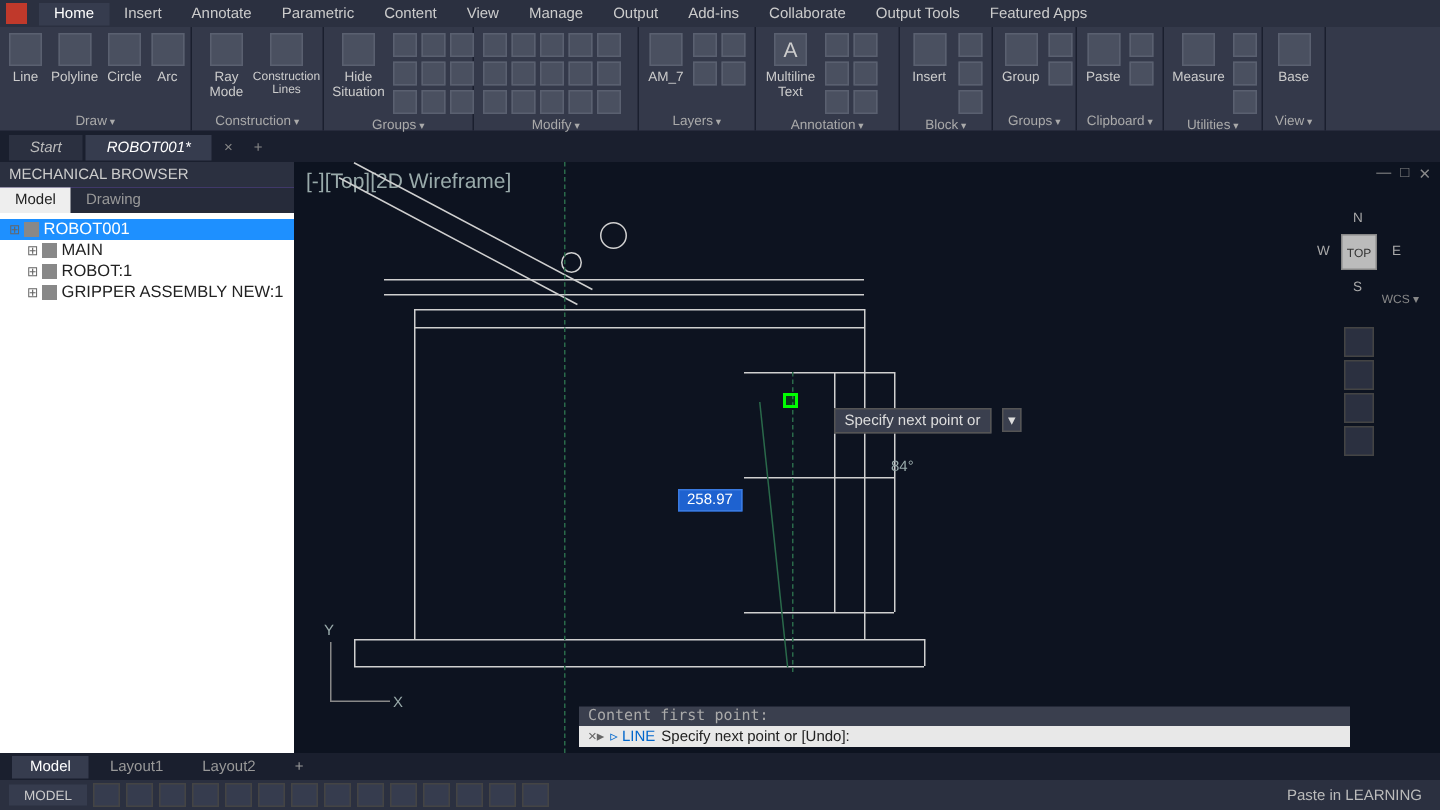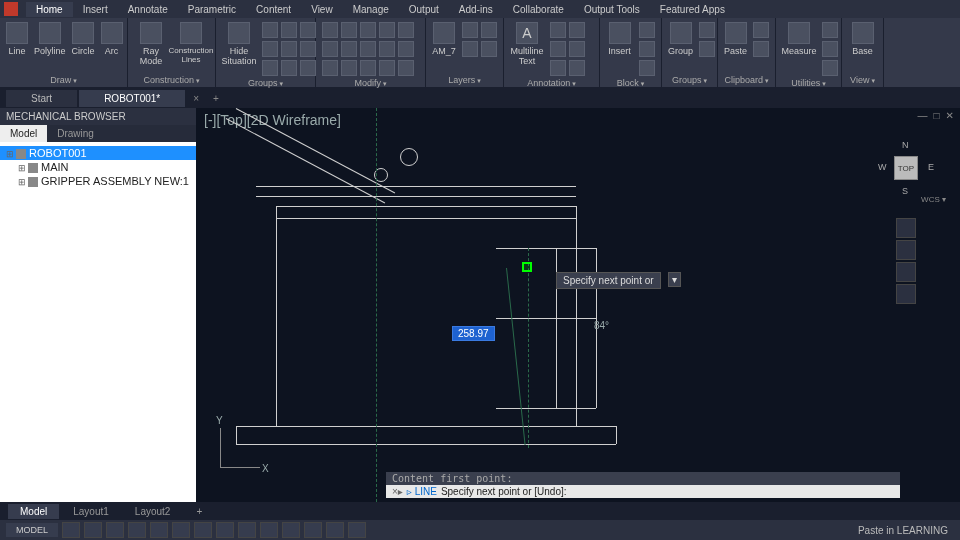--- a/index.html
+++ b/index.html
@@ -17,21 +17,21 @@
   .panel-tools { display: flex; gap: 6px; align-items: flex-start; }
   .tool-big { display: flex; flex-direction: column; align-items: center; gap: 2px; width: 34px; font-size: 9px; color: #ccc; }
   .tool-big .ico { width: 22px; height: 22px; background: #4a5060; border: 1px solid #5a6070; }
   .tool-small-grid { display: grid; grid-template-columns: repeat(3, 16px); grid-auto-rows: 16px; gap: 3px; }
   .tool-small { width: 16px; height: 16px; background: #4a5060; border: 1px solid #5a6070; }
   .panel-title { font-size: 9px; color: #aaa; text-align: center; padding-top: 2px; }
   .panel-title::after { content: " ▾"; font-size: 7px; }
   
   
   .doctabs { height: 20px; background: #1a1f2e; display: flex; align-items: center; padding-left: 6px; font-size: 10px; gap: 2px; }
-  .doctabs .tab { padding: 3px 25px; background: #2b3040; color: #bbb; }
+  .doctabs .tab { padding: 3px 14px; background: #2b3040; color: #bbb; font-style: italic; }
   .doctabs .tab.active { background: #363c4e; color: #fff; }
   .doctabs .close { color: #888; padding: 0 6px; }
   .doctabs .plus { color: #888; padding: 0 6px; }
   
   
   .main { display: flex; height: 394px; }
   
   
   .browser { width: 196px; background: #8b5cf6; display: flex; flex-direction: column; }
   .browser-title { background: #2b3040; padding: 3px 6px; font-size: 10px; color: #ccc; }
@@ -314,20 +314,21 @@
 
   <div class="browser">
     <div class="browser-title">MECHANICAL BROWSER</div>
     <div class="browser-tabs">
       <span class="active">Model</span>
       <span>Drawing</span>
     </div>
     <div class="tree">
       <div class="tree-item root sel"><span class="nico"></span><span>ROBOT001</span></div>
       <div class="tree-item"><span class="nico"></span><span>MAIN</span></div>
+      <div class="tree-item"><span class="nico"></span><span>ROBOT:1</span></div>
       <div class="tree-item"><span class="nico"></span><span>GRIPPER ASSEMBLY NEW:1</span></div>
     </div>
   </div>
 
   <div class="canvas">
     <div class="viewlabel">[-][Top][2D Wireframe]</div>
     <div class="wctrl">
       <span>—</span>
       <span>□</span>
       <span>✕</span>
@@ -377,21 +378,21 @@
 
     <div class="lng" style="left:310px; top:160px; width:1px; height:178px; transform:rotate(-6deg); transform-origin:top"></div>
 
     <div class="marker" style="left:326px; top:154px"></div>
 
     <div class="dim-input" style="left:256px; top:218px">258.97</div>
 
     <div class="tooltip" style="left:360px; top:164px">Specify next point or</div>
     <div class="tooltip" style="left:472px; top:164px; padding:1px 3px">▾</div>
 
-    <div class="angle-lbl" style="left:398px; top:212px">84°</div>
+    <div class="angle-lbl" style="left:398px; top:198px">84°</div>
 
     <div class="ucs">
       <div class="yax"></div>
         <div class="xax"></div>
       <div class="yl">Y</div>
       <div class="xl">X</div>
     </div>
 
     <div class="cmdwrap">
       <div class="cmd-hist">Content first point:</div>

